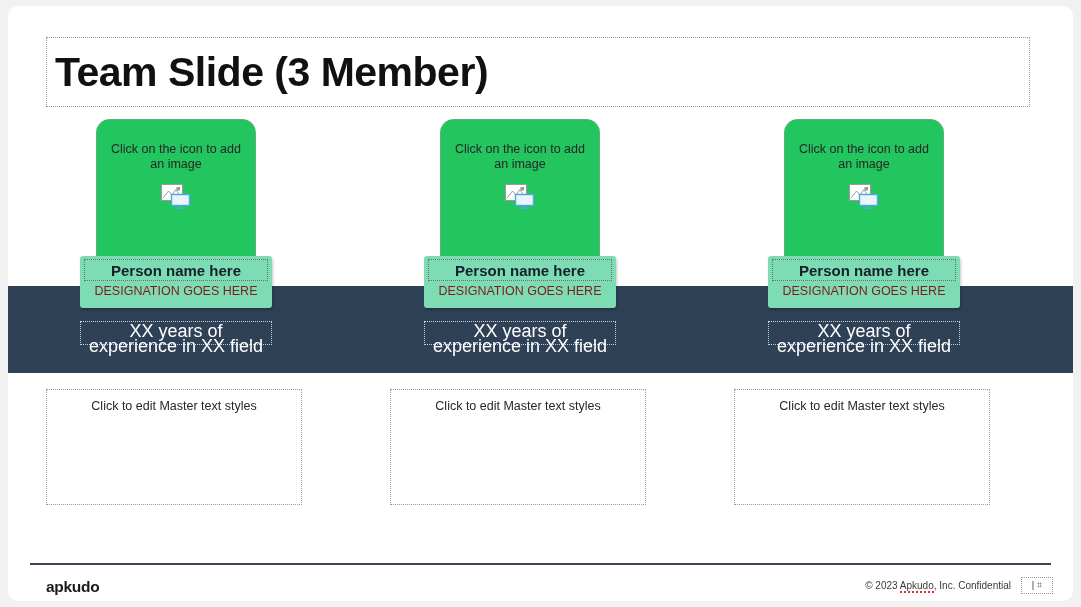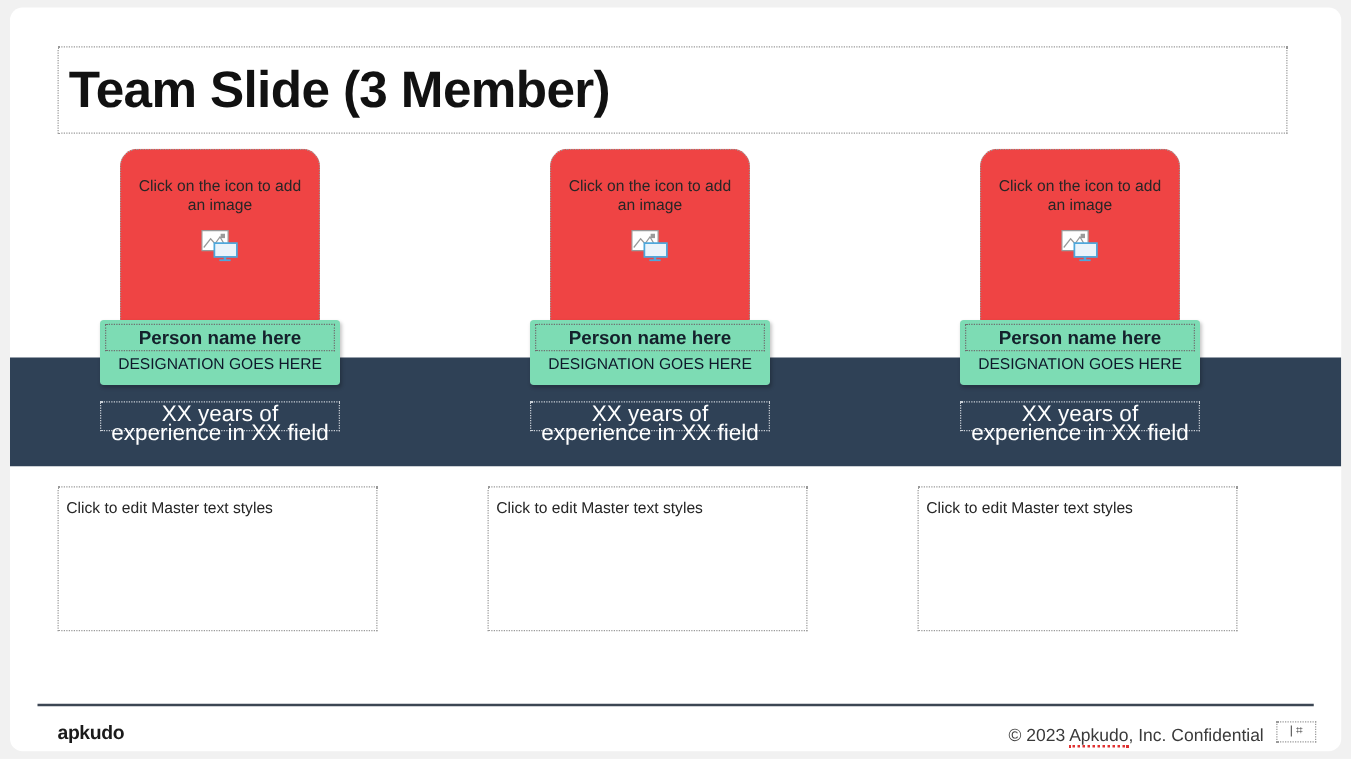--- a/index.html
+++ b/index.html
@@ -72,21 +72,21 @@
   
   .img-ph {
     position: absolute;
     top: 113px;
     left: 58px;
     width: 160px;
     height: 172px;
     border: 1px dotted #9a9a9a;
     border-radius: 14px;
     box-sizing: border-box;
-    background: #ef4444;
+    background: #22c55e;
   }
   .img-ph-text {
     position: absolute;
     top: 22px;
     left: 8px;
     right: 8px;
     text-align: center;
     font-size: 12.5px;
     color: #262626;
     line-height: 15px;
@@ -140,21 +140,21 @@
     height: 22px;
     box-sizing: border-box;
   }
   .desig-text {
     position: absolute;
     left: 0;
     right: 0;
     top: 2px;
     text-align: center;
     font-size: 12.5px;
-    color: #0f172a;
+    color: #7f1d1d;
     white-space: nowrap;
   }
 
   
   .exp-box {
     position: absolute;
     top: 315px;
     left: 42px;
     width: 192px;
     height: 24px;
@@ -180,20 +180,21 @@
     width: 256px;
     height: 116px;
     border: 1px dotted #9a9a9a;
     box-sizing: border-box;
   }
   .body-ph-text {
     position: absolute;
     left: 6px;
     right: 6px;
     top: 9px;
+    text-align: center;
     font-size: 12.5px;
     color: #262626;
   }
 
   
   .footer-rule {
     position: absolute;
     left: 22px;
     right: 22px;
     top: 557px;
@@ -206,21 +207,21 @@
     top: 572px;
     font-size: 15.5px;
     font-weight: bold;
     color: #1b1b1b;
     letter-spacing: -0.3px;
   }
   .copyright {
     position: absolute;
     right: 62px;
     top: 574px;
-    font-size: 14px;
+    font-size: 10px;
     color: #3a3a3a;
     white-space: nowrap;
   }
   .spell {
     border-bottom: 2px dotted #e03131;
   }
   .pagenum-box {
     position: absolute;
     right: 20px;
     top: 571px;

